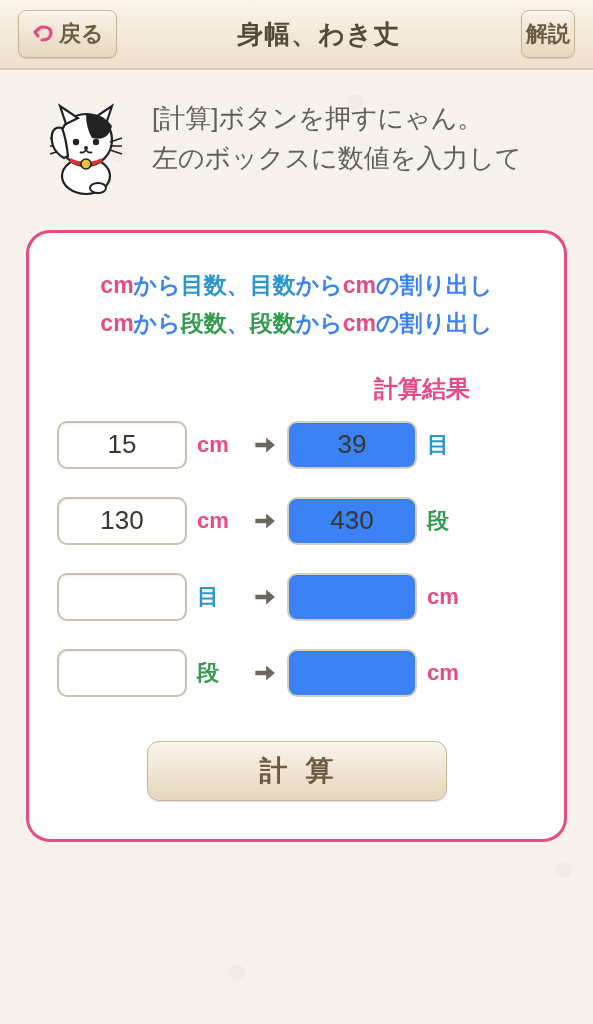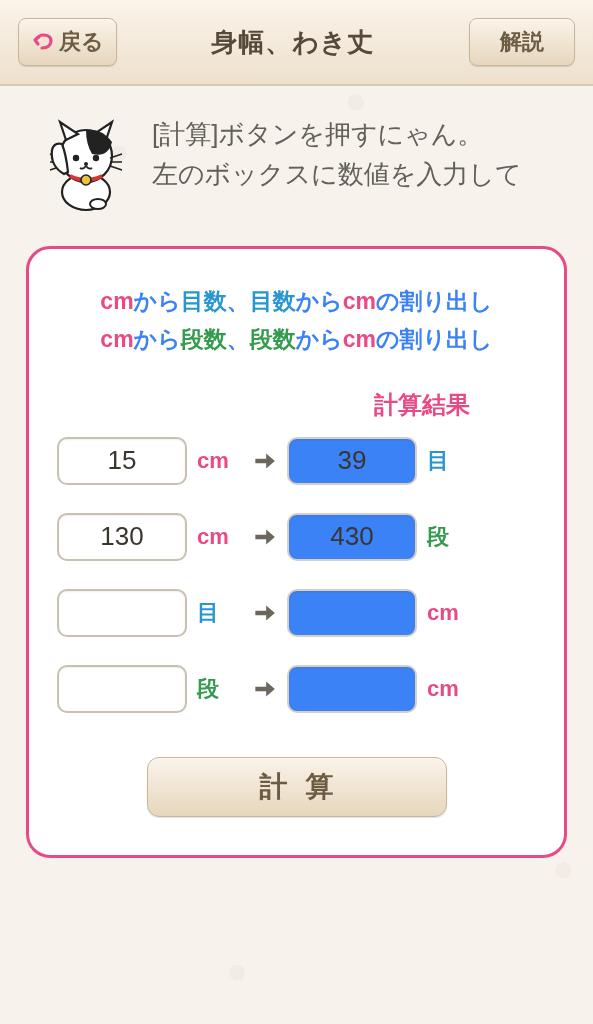--- a/index.html
+++ b/index.html
@@ -27,37 +27,37 @@
     }
 
     
     .header {
       display: flex;
       align-items: center;
       justify-content: space-between;
       padding: 12px 18px;
       background: linear-gradient(to bottom, #fbf4ea, #ede0cd);
       border-bottom: 2px solid #d8c9b1;
-      height: 86px;
+      height: 70px;
     }
     .header-btn {
       background: linear-gradient(to bottom, #fbf4ea, #e6d6bd);
       border: 1px solid #c7b598;
       border-radius: 8px;
       padding: 8px 12px;
       font-size: 22px;
       font-weight: bold;
       color: #6b5c43;
       display: flex;
       align-items: center;
       gap: 4px;
       box-shadow: 0 1px 1px rgba(0,0,0,0.12), inset 0 1px 0 rgba(255,255,255,0.6);
       cursor: pointer;
     }
-    .header-btn.right { padding: 8px 30px; }
+    .header-btn.right { padding: 8px 4px; }
     .back-arrow {
       width: 24px;
       height: 24px;
       display: inline-block;
     }
     .header-title {
       font-size: 26px;
       font-weight: 600;
       color: #55493a;
       letter-spacing: 1px;

